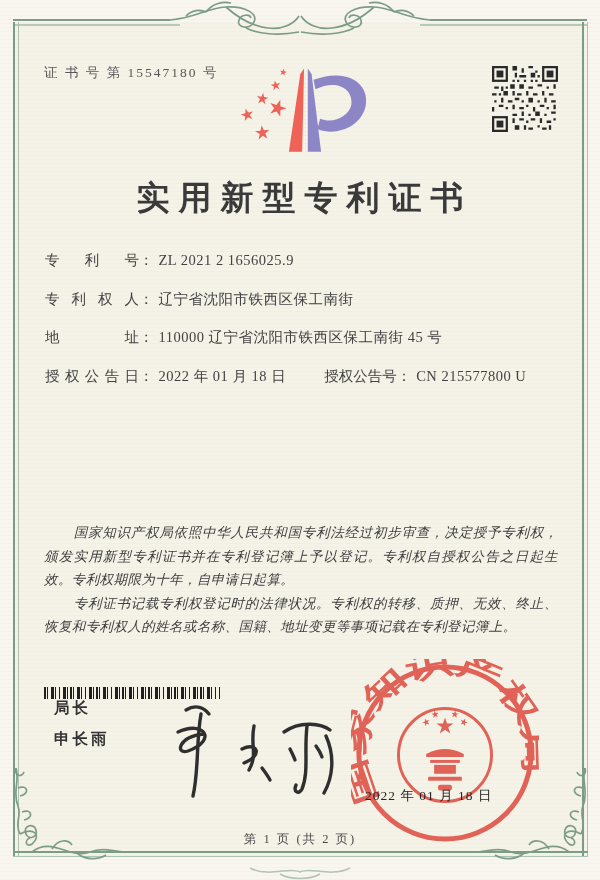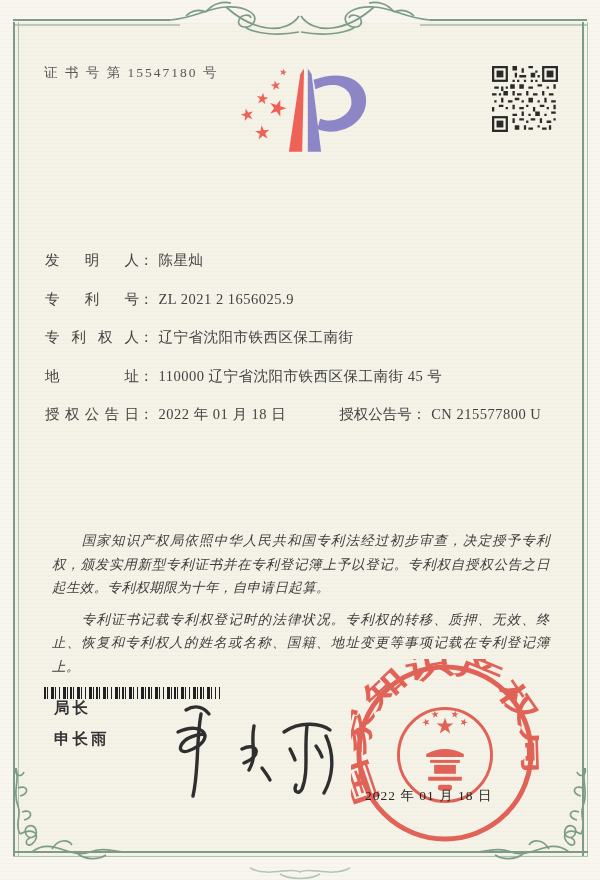--- a/index.html
+++ b/index.html
@@ -24,24 +24,24 @@
   .certno{left:44px;top:64px;font-size:13.5px;letter-spacing:2px;color:#585858;}
   .logo{left:234px;top:60px;width:142px;height:106px;}
   .qr{left:492px;top:66px;width:66px;height:66px;}
   .title{left:0;right:0;top:176px;text-align:center;font-size:33px;font-weight:600;
     letter-spacing:9px;text-indent:9px;color:#3a3a3a;}
   
   .fields{left:45px;top:249px;right:36px;font-size:14.5px;color:#424242;}
   .frow{margin:0 0 16.5px 0;line-height:22px;white-space:nowrap;}
   .flabel{display:inline-block;width:94px;text-align:justify;text-align-last:justify;vertical-align:top;}
   .fval{margin-left:5px;letter-spacing:.5px;}
-  .fpair2{margin-left:53px;}
+  .fpair2{margin-left:38px;}
   
   .paras{left:44px;top:521px;width:514px;}
-  .paras p{margin:8px;font-size:13.5px;line-height:23.5px;font-style:italic;
+  .paras p{margin:0;font-size:13.5px;line-height:23.5px;font-style:italic;
     text-indent:2.2em;text-align:justify;color:#3d3d3d;letter-spacing:.4px;}
   
   .barcode{left:44px;top:687px;width:176px;height:12px;background:
     repeating-linear-gradient(90deg,#202020 0 2px,transparent 2px 3px,#202020 3px 4px,
     transparent 4px 7px,#202020 7px 10px,transparent 10px 11px,#202020 11px 12px,
     transparent 12px 15px,#202020 15px 16px,transparent 16px 19px,#202020 19px 22px,
     transparent 22px 23px,#202020 23px 24px,transparent 24px 26px);}
   .officer{left:54px;top:692px;font-size:15.5px;font-weight:600;letter-spacing:3px;color:#333;line-height:31px;}
   .sig{left:146px;top:696px;width:214px;height:116px;}
   .seal{left:351px;top:659px;width:188px;height:188px;z-index:3;opacity:.92;}
@@ -134,25 +134,23 @@
       <rect x="22" y="0" width="7" height="7"></rect>
         <rect x="23" y="1" width="5" height="5" fill="#f5f3e8"></rect>
         <rect x="24" y="2" width="3" height="3"></rect>
       <rect x="0" y="22" width="7" height="7"></rect>
         <rect x="1" y="23" width="5" height="5" fill="#f5f3e8"></rect>
         <rect x="2" y="24" width="3" height="3"></rect>
       <path d="M9,0h2v2h-2z M13,1h1v2h-1z M16,0h2v1h-2z M19,2h1v1h-1z M10,3h1v2h-1z M12,4h3v1h-3z M17,3h2v2h-2z M20,4h1v1h-1z M9,6h1v1h-1z M11,6h1v1h-1z M14,6h1v1h-1z M17,6h1v1h-1z M19,6h1v1h-1z M1,9h2v1h-2z M4,9h1v2h-1z M6,9h1v1h-1z M8,8h2v2h-2z M12,8h2v2h-2z M16,9h2v1h-2z M20,8h2v1h-2z M24,9h1v1h-1z M27,8h1v2h-1z M0,12h2v1h-2z M3,12h1v1h-1z M5,11h2v2h-2z M9,11h1v2h-1z M11,12h2v1h-2z M15,11h1v2h-1z M18,12h2v1h-2z M22,11h1v2h-1z M25,12h2v1h-2z M1,15h1v1h-1z M4,14h1v2h-1z M7,15h2v1h-2z M10,14h2v1h-2z M13,15h1v1h-1z M16,14h2v2h-2z M20,15h1v1h-1z M23,14h1v2h-1z M26,15h2v1h-2z M0,18h1v2h-1z M3,17h2v1h-2z M6,18h1v1h-1z M9,17h1v2h-1z M12,18h2v1h-2z M15,17h1v1h-1z M18,18h1v2h-1z M21,17h2v1h-2z M24,18h1v1h-1z M27,17h1v2h-1z M9,21h2v1h-2z M13,20h1v2h-1z M16,21h1v1h-1z M19,20h2v2h-2z M23,21h1v1h-1z M26,20h2v1h-2z M9,23h1v2h-1z M12,23h2v1h-2z M15,24h1v1h-1z M17,23h2v1h-2z M21,23h1v2h-1z M24,24h2v1h-2z M27,23h1v1h-1z M10,26h2v2h-2z M14,26h1v2h-1z M16,27h2v1h-2z M20,26h1v1h-1z M22,27h2v1h-2z M25,26h1v2h-1z"></path>
     </g>
   </svg>
 
+  <h1 class="z title" style="margin:0;">实用新型专利证书</h1>
 
   <div class="z fields">
-    <div class="frow">
-      <span class="flabel">发 明 人</span><span>：</span><span class="fval">陈星灿</span>
-    </div>
     <div class="frow">
       <span class="flabel">专 利 号</span><span>：</span><span class="fval">ZL 2021 2 1656025.9</span>
     </div>
     <div class="frow">
       <span class="flabel">专 利 权 人</span><span>：</span><span class="fval">辽宁省沈阳市铁西区保工南街</span>
     </div>
     <div class="frow">
       <span class="flabel">地 址</span><span>：</span><span class="fval">110000 辽宁省沈阳市铁西区保工南街 45 号</span>
     </div>
     <div class="frow">
@@ -206,13 +204,14 @@
       <use href="#sstar" transform="translate(114,64) scale(4) rotate(20)"></use>
       <path d="M76,96 Q95,86 114,96 l0,3 h-38 z"></path>
       <rect x="80" y="102" width="30" height="3"></rect>
       <rect x="84" y="107" width="22" height="9"></rect>
       <rect x="78" y="119" width="34" height="4"></rect>
       <rect x="88" y="127" width="14" height="6" rx="2"></rect>
     </g>
   </svg>
   <div class="z sealdate" style="z-index:4;">2022 年 01 月 18 日</div>
 
+  <div class="z footer">第 1 页 (共 2 页)</div>
 </div>
 
 </body></html>

